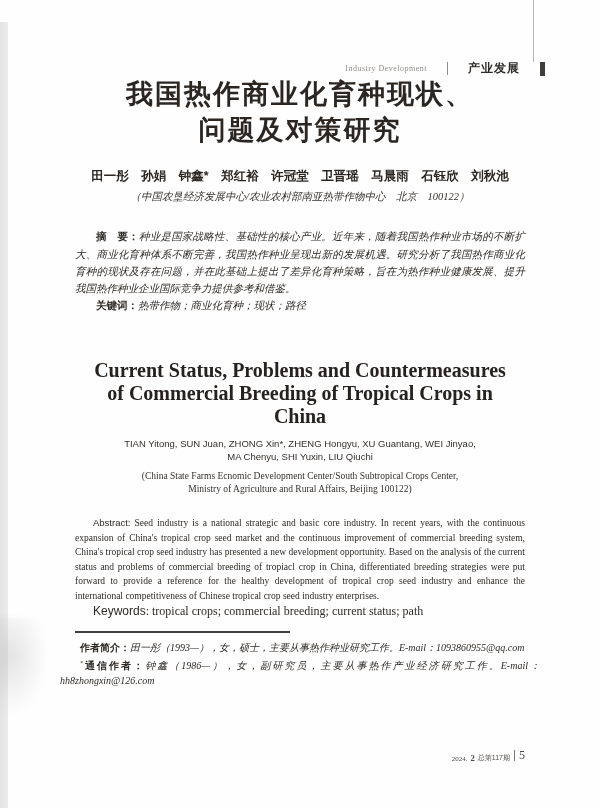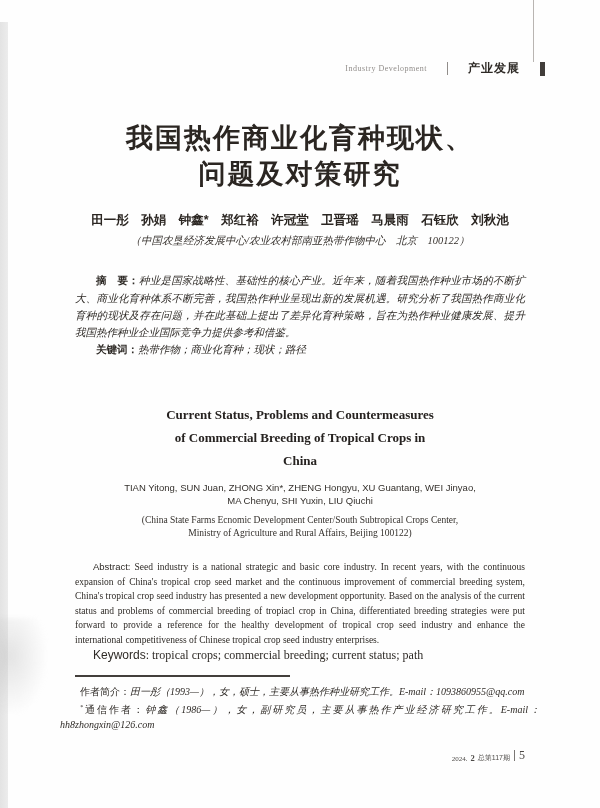--- a/index.html
+++ b/index.html
@@ -34,21 +34,21 @@
     font-family: "Liberation Serif", serif;
     font-size: 8px; color: #918d8a; letter-spacing: .5px;
   }
   .jh-div { width: 1px; height: 13px; background: #918d8a; }
   .jh-zh {
     font-family: "Liberation Sans", "DejaVu Sans", sans-serif;
     font-size: 12px; font-weight: bold; color: #2e2a26; letter-spacing: 1px;
   }
   .jh-bar { width: 5px; height: 14px; background: #413d3a; }
 
-  .content { position: relative; padding: 120px 60px 0 60px; }
+  .content { position: relative; padding: 76px 60px 0 60px; }
 
   .title-zh {
     font-family: "Liberation Sans", "DejaVu Sans", sans-serif;
     font-weight: bold; font-size: 27px; line-height: 36px;
     text-align: center; letter-spacing: 2px; color: #2b2622;
   }
   .authors-zh {
     margin-top: 20px; text-align: center;
     font-family: "Liberation Sans", "DejaVu Sans", sans-serif;
     font-weight: bold; font-size: 12.5px; color: #2b2622;
@@ -67,21 +67,21 @@
     font-family: Liberation Mono, monospace;
   }
   .abstract-zh p { text-indent: 2em; }
   .kw-zh {
     margin: 0 15px; font-size: 10.5px; line-height: 17px;
     font-style: italic; text-indent: 2em;
   }
 
   .title-en {
     margin-top: 44px; text-align: center;
-    font-weight: bold; font-size: 13px; line-height: 23px; color: #262220;
+    font-weight: bold; font-size: 20px; line-height: 23px; color: #262220;
   }
   .authors-en {
     margin-top: 9px; text-align: center;
     font-family: "Liberation Sans", "DejaVu Sans", sans-serif;
     font-size: 9.5px; line-height: 13px; color: #34302c;
   }
   .affil-en {
     margin-top: 7px; text-align: center;
     font-size: 9.5px; line-height: 12.5px; color: #34302c;
   }
@@ -99,21 +99,21 @@
 
   .footnote-rule {
     margin: 13px 0 7px 15px; width: 215px; height: 2px; background: #433f3c;
   }
   .footnotes {
     font-size: 10px; line-height: 15.5px; font-style: italic; color: #2e2a26;
     text-align: justify;
   }
   .footnotes p { text-indent: 2em; }
   .footnotes .lbl {
-    font-style: normal; font-weight: normal;
+    font-style: normal; font-weight: bold;
     font-family: "Liberation Sans", "DejaVu Sans", sans-serif;
   }
   sup { font-size: .6em; vertical-align: super; }
 
   .page-footer {
     position: absolute; top: 748px; right: 75px;
     display: flex; align-items: flex-end; gap: 3px; color: #4d4a47;
   }
   .pf-year { font-size: 7px; }
   .pf-month { font-size: 8.5px; font-weight: bold; }

